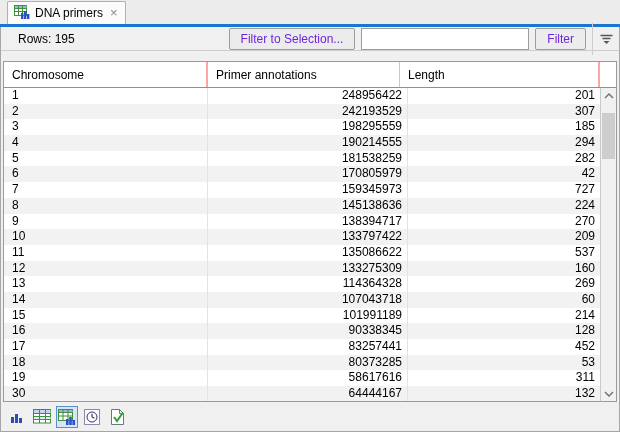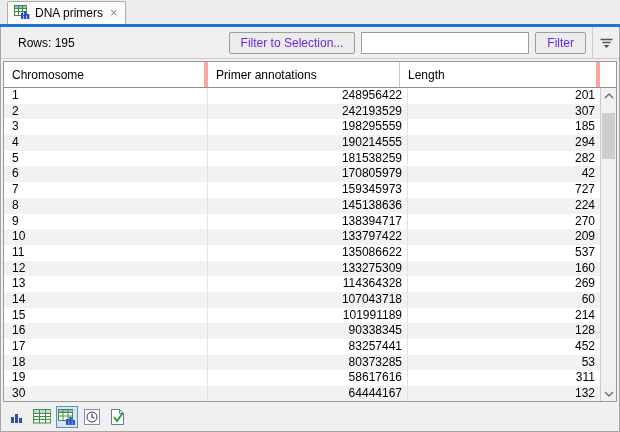--- a/index.html
+++ b/index.html
@@ -21,21 +21,21 @@
   .accent-bar { position:absolute; top:24px; left:0; right:0; height:3px; }
 
   
   .panel {
     position:absolute; top:27px; left:0; right:0; bottom:0;
     border-left:1px solid #a6a6a6; border-right:1px solid #a6a6a6; border-bottom:1px solid #a6a6a6;
     background:#f0f0f0;
   }
   
   .toolbar {
-    position:absolute; top:0; left:0; right:0; height:32px;
+    position:absolute; top:0; left:0; right:0; height:24px;
     background:#f0f0f0; border-bottom:1px solid #cdcdcd;
     display:flex; align-items:center;justify-content:space-between;
   }
   .rows-label { margin-left:17px; font-size:12px; }
   .toolbar-right { margin-left:auto; display:flex; align-items:center; }
   .btn {
     background:#ececec; border:1px solid #9d9d9d; border-radius:2px;
     font-size:12px; font-family:"Liberation Sans",sans-serif;
     height:22px; padding:0 11px; color:#6d28d9;
   }
@@ -47,21 +47,21 @@
   .filter-menu-btn { width:26px; height:32px; display:flex; align-items:center; justify-content:center; background:transparent; border:none; }
 
   
   .table-wrap {
     position:absolute; top:34px; left:2px; right:2px; bottom:29px;
     background:#fff; border:1px solid #9a9a9a;
     display:flex; flex-direction:column;
   }
   .thead { display:flex; height:26px; flex:none; background:#fff; border-bottom:1px solid #8f8f8f; }
   .th {
-    font-size:12px; padding:6px 0 0 8px; border-right:4px solid #fca5a5;
+    font-size:12px; padding:6px 0 0 8px; border-right:2px solid #fca5a5;
     white-space:nowrap; overflow:hidden;
   }
   .th.c1 { width:204px; }
   .th.c2 { width:200px; }
   .th.c3 { flex:1; border-right:1px solid #c9c9c9; }
   .th.sb-stub { width:16px; border-right:none; }
   .body-area { flex:1; display:flex; overflow:hidden; }
   .rows { flex:1; overflow:hidden; }
   .trow { display:flex; height:15.7px; background:#fff; }
   .trow.alt { background:#f2f2f2; }

